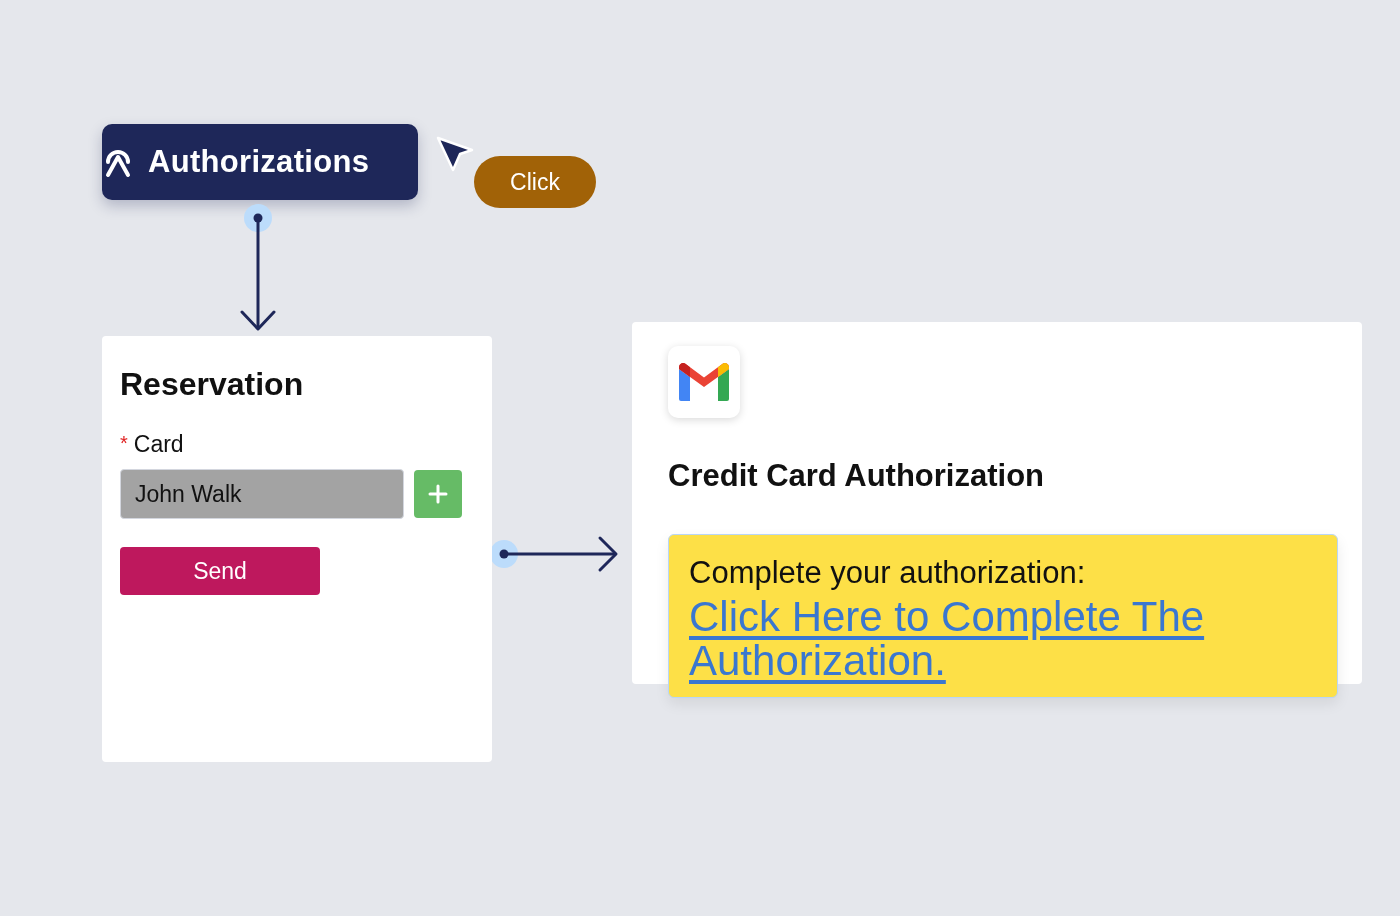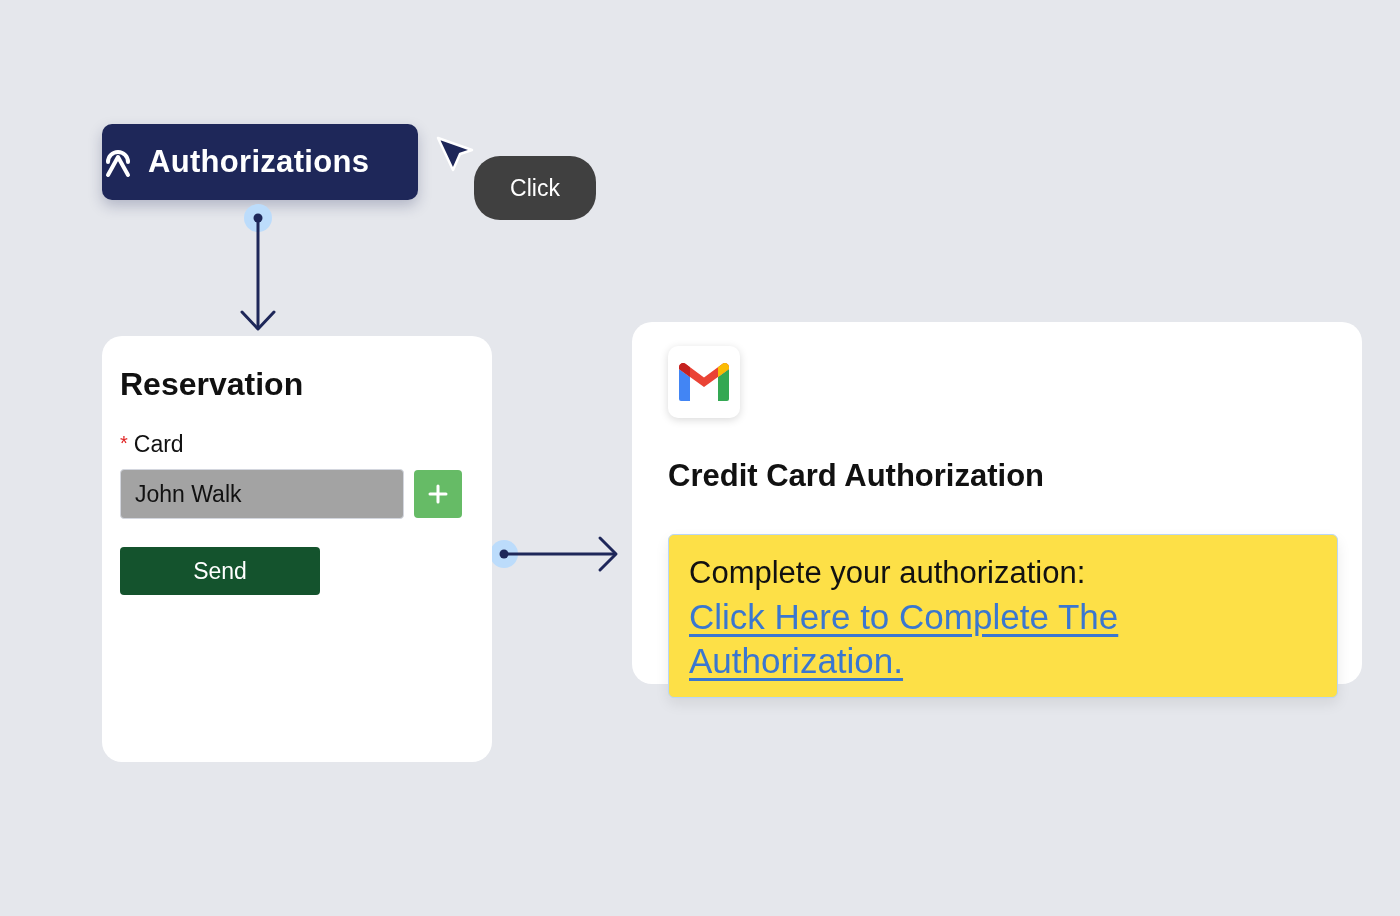--- a/index.html
+++ b/index.html
@@ -19,28 +19,28 @@
       box-shadow: 0 6px 14px rgba(30,39,89,0.25);
       display: flex; align-items: center;
       box-sizing: border-box; 
       color: #fff; cursor: pointer;
     }
     .auth-btn .icon { width: 32px; height: 32px; margin-right: 14px; display: flex; }
     .auth-btn .label { font-size: 31px; font-weight: 700; letter-spacing: 0.3px; }
     .cursor { position: absolute; left: 436px; top: 136px; width: 40px; height: 38px; }
     .click-pill {
       position: absolute; left: 474px; top: 156px;
-      width: 122px; height: 64px; border-radius: 26px;
-      background: #404040; color: #fff;
+      width: 122px; height: 52px; border-radius: 26px;
+      background: #a16207; color: #fff;
       display: flex; align-items: center; justify-content: center;
       font-size: 23px;
     }
     .connector { position: absolute; }
     .card {
-      position: absolute; background: #fff; border-radius: 20px;
+      position: absolute; background: #fff; border-radius: 4px;
       box-sizing: border-box;
     }
     .res-card { left: 102px; top: 336px; width: 390px; height: 426px; padding: 28px 18px; }
     .res-title { font-size: 32px; font-weight: 700; margin: 0 0 26px 0; line-height: 40px; }
     .field-label { font-size: 23px; line-height: 26px; margin-bottom: 12px; }
     .field-label .req { color: #e02424; margin-right: 6px; font-size: 20px; vertical-align: 2px; }
     .row { display: flex; align-items: center; }
     .input {
       width: 284px; height: 50px; box-sizing: border-box;
       border: 1.5px solid #d3d6de; border-radius: 4px;
@@ -49,39 +49,39 @@
       outline: none;
     }
     .plus-btn {
       width: 48px; height: 48px; margin-left: 10px;
       background: #66bb66; border-radius: 4px;
       display: flex; align-items: center; justify-content: center;
       cursor: pointer;
     }
     .send-btn {
       width: 200px; height: 48px; margin-top: 28px;
-      background: #14532d; color: #fff; border-radius: 4px;
+      background: #be185d; color: #fff; border-radius: 4px;
       display: flex; align-items: center; justify-content: center;
       font-size: 23px; cursor: pointer;
     }
     .email-card { left: 632px; top: 322px; width: 730px; height: 362px; padding: 24px 36px; }
     .gmail-tile {
       width: 72px; height: 72px; border-radius: 10px; background: #fff;
       box-shadow: 0 2px 8px rgba(0,0,0,0.15);
       display: flex; align-items: center; justify-content: center;
     }
     .email-title { font-size: 31px; font-weight: 700; margin: 40px 0 40px 0; line-height: 36px; }
     .notice {
       margin-left: 0; width: 670px; box-sizing: border-box;
       background: #fde047; border: 1.5px solid #b9d6f7; border-radius: 6px;
       padding: 16px 12px 14px 20px;
       box-shadow: 0 6px 14px rgba(0,0,0,0.08);
     }
     .notice-text { font-size: 31px; line-height: 44px; color: #111; }
-    .notice-link { font-size: 35px; line-height: 44px; color: #3a77d0; text-decoration: underline; text-underline-offset: 5px; cursor: pointer; display: inline-block; }
+    .notice-link { font-size: 42px; line-height: 44px; color: #3a77d0; text-decoration: underline; text-underline-offset: 5px; cursor: pointer; display: inline-block; }
   </style>
 </head>
 <body>
 
 <div class="auth-btn">
   <span class="icon">
     <svg width="32" height="32" viewBox="0 0 32 32" fill="none" stroke="#fff" stroke-width="4" stroke-linecap="round" stroke-linejoin="round">
       <path d="M6 16 A10 10 0 0 1 26 16"></path>
       <path d="M6 29 L16 11 L26 29"></path>
     </svg>

